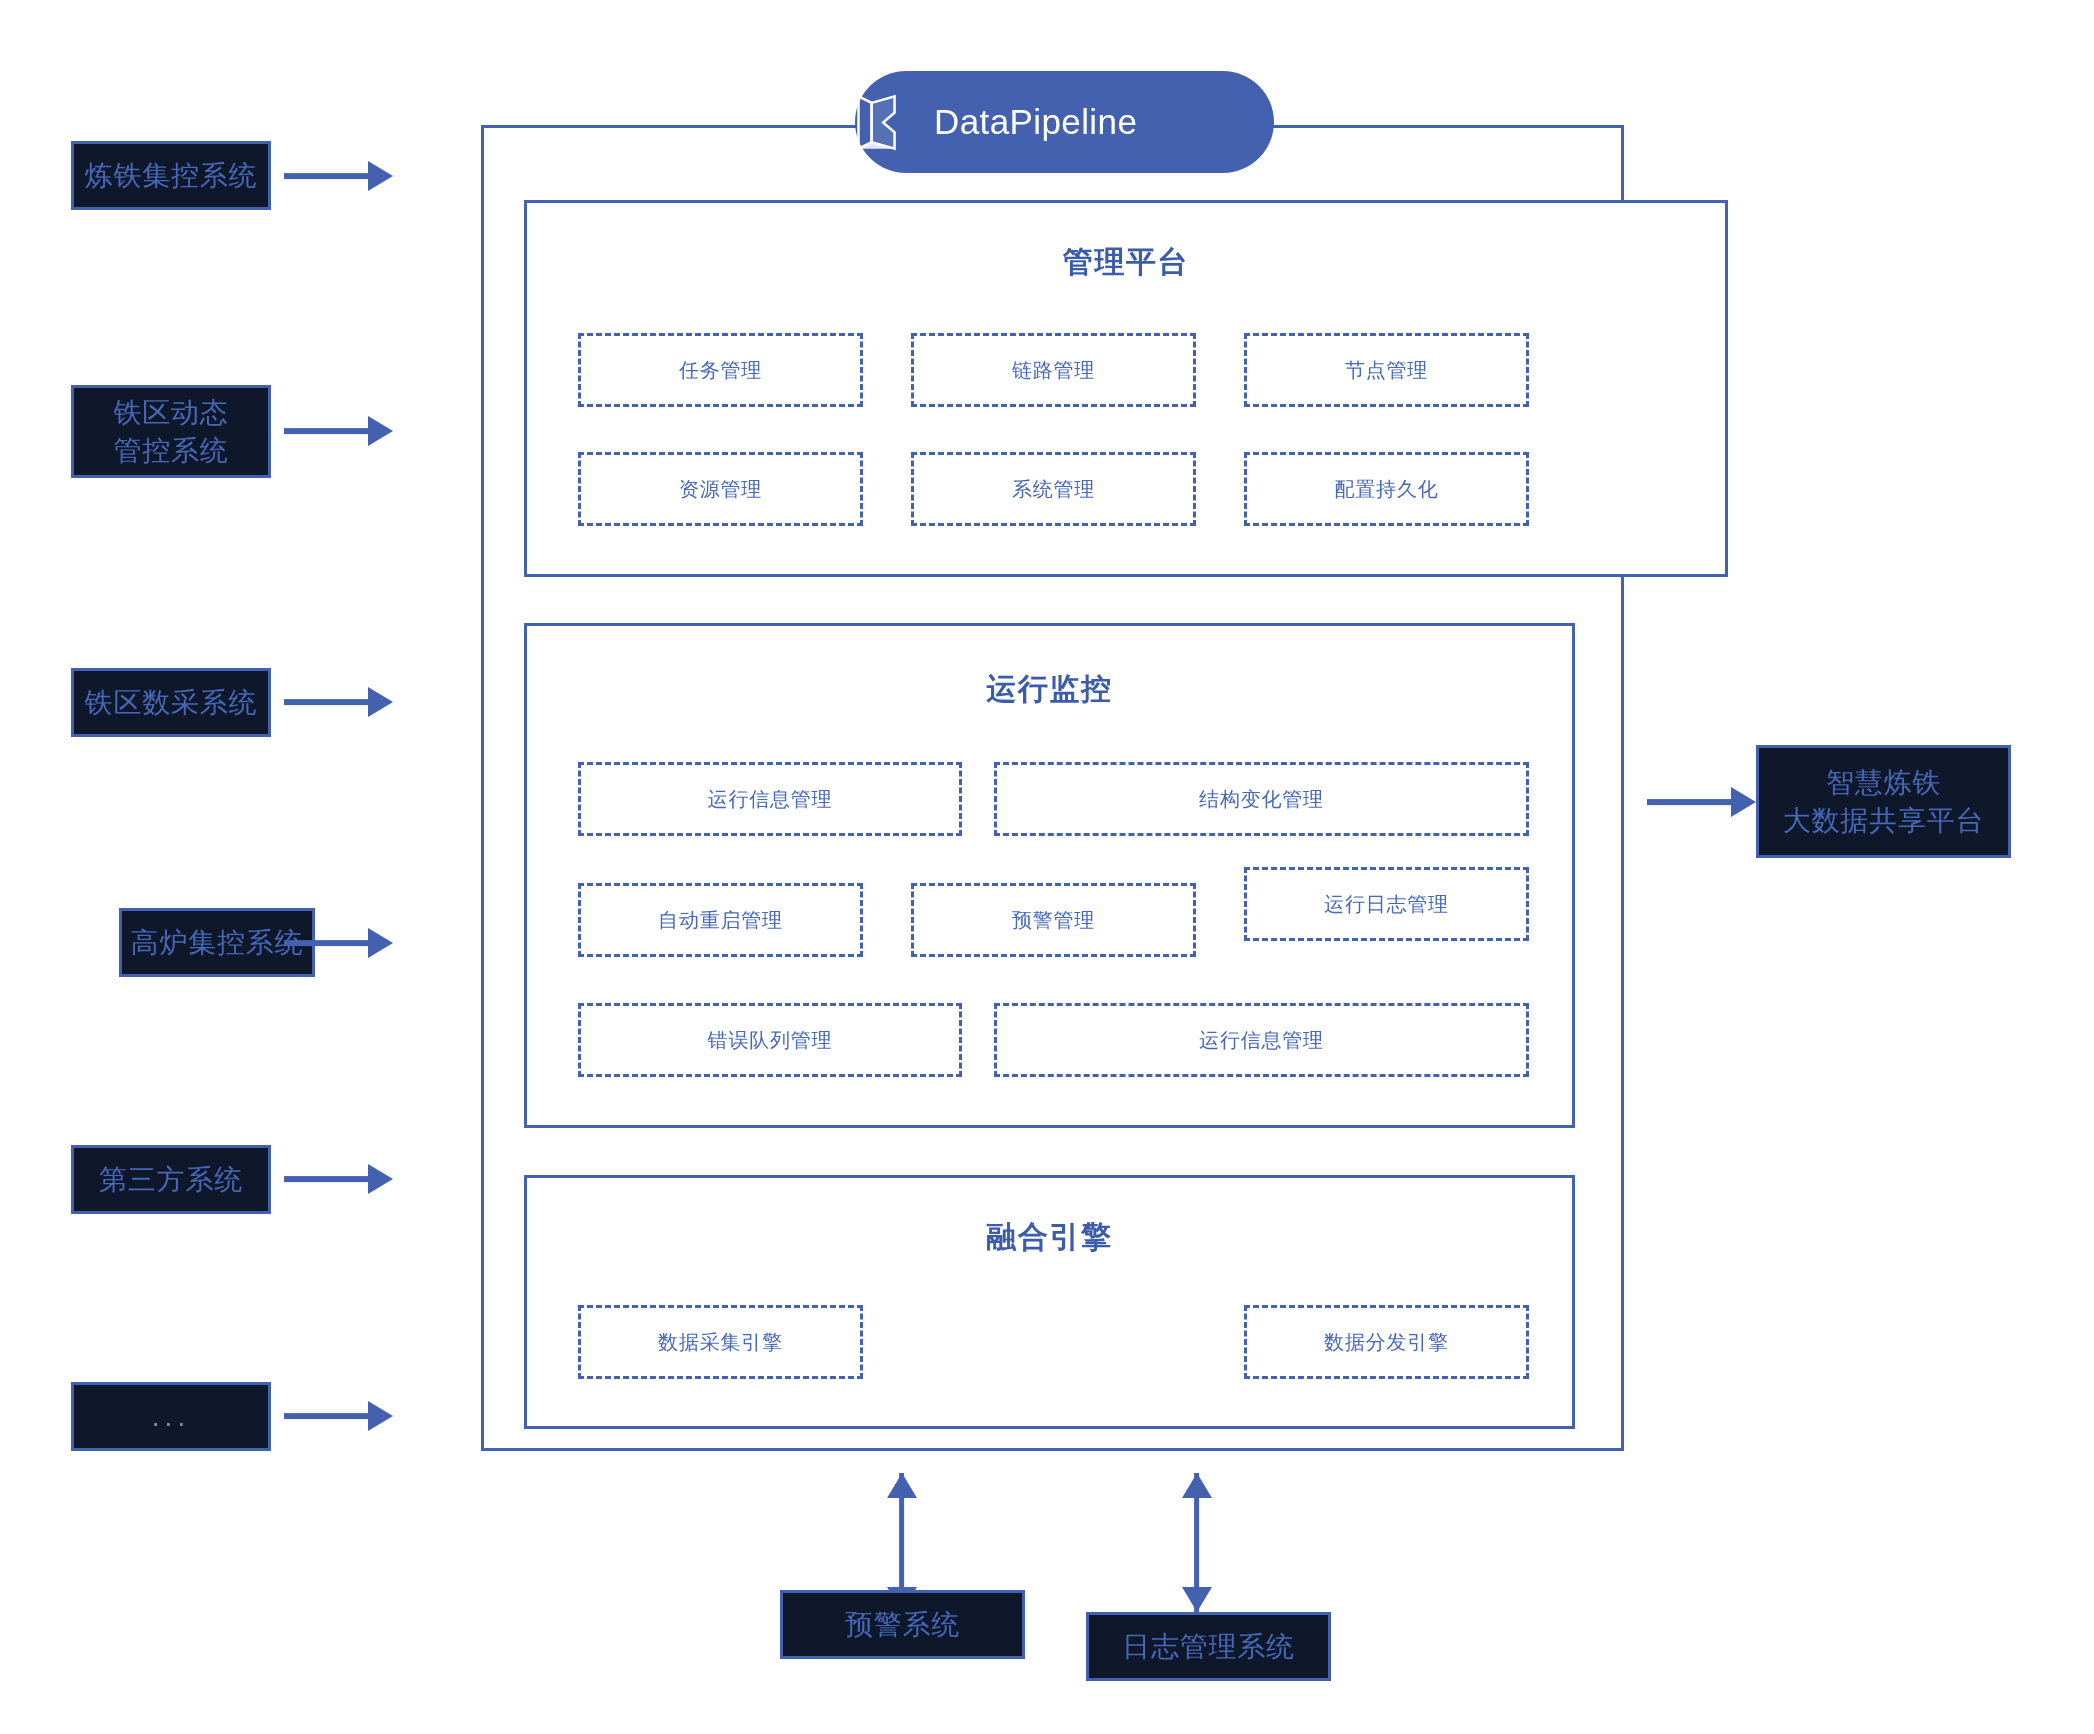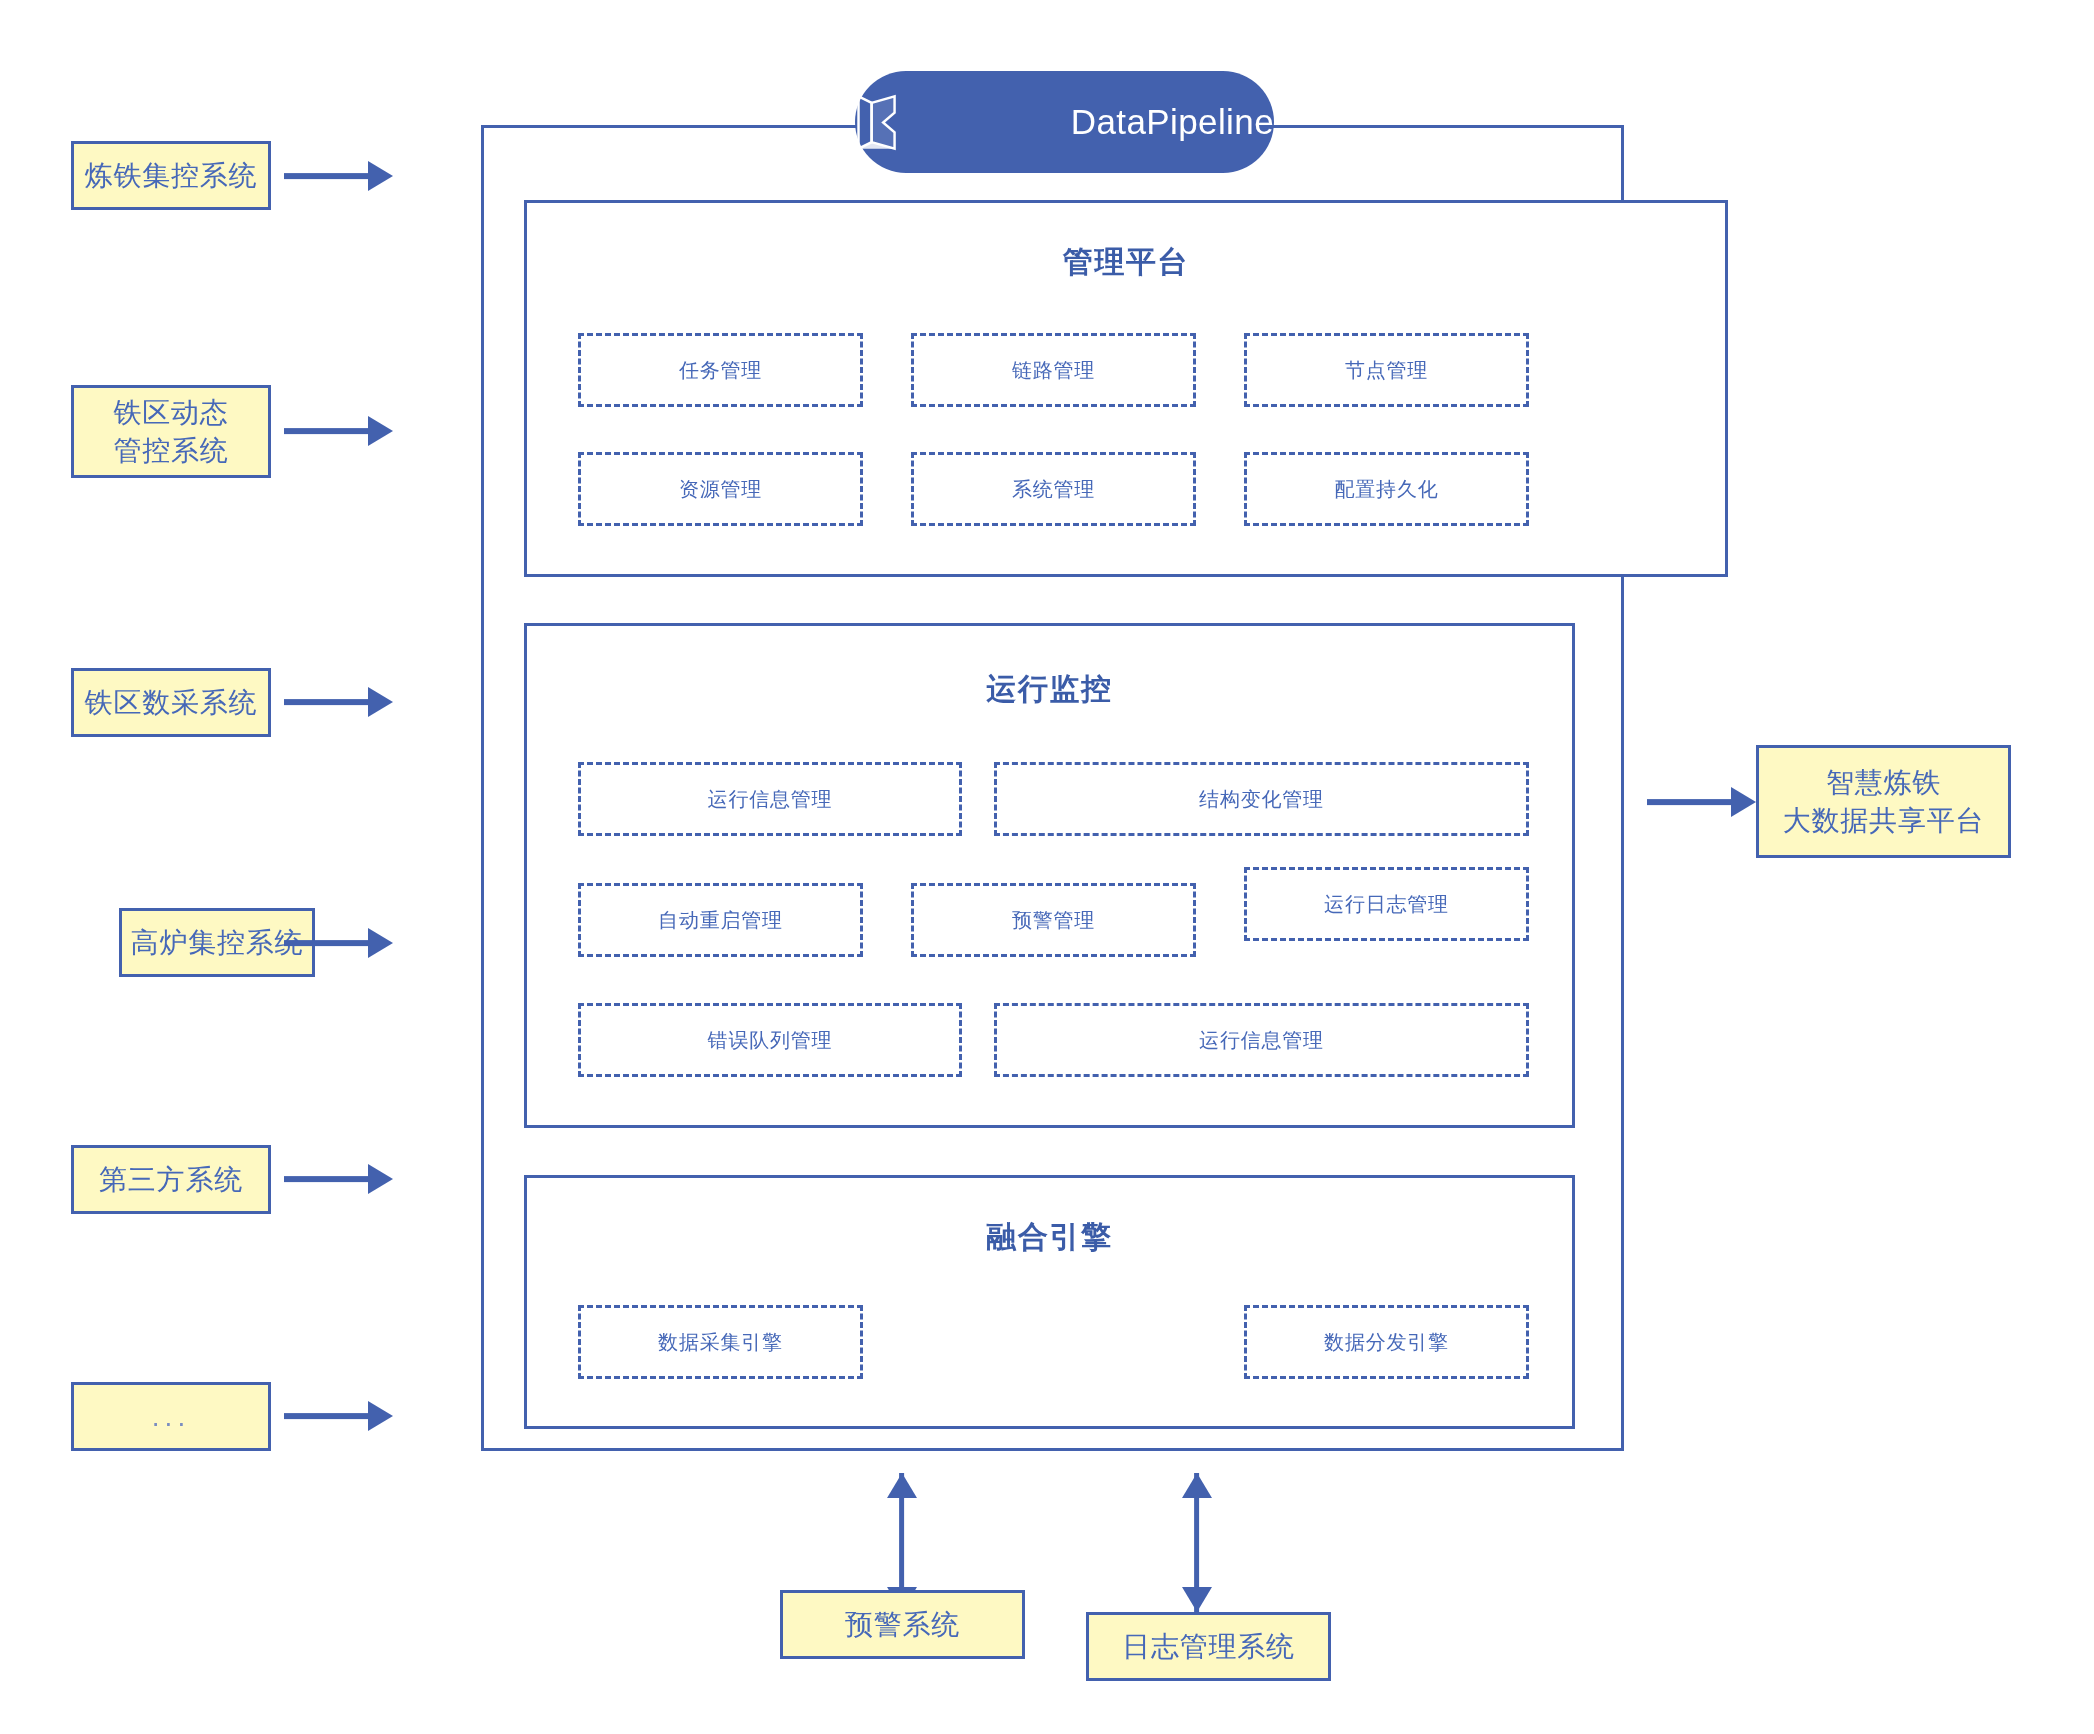--- a/index.html
+++ b/index.html
@@ -5,21 +5,21 @@
   html,body{margin:0;padding:0;background:#ffffff;}
   body{
     width:2095px;height:1735px;position:relative;overflow:hidden;
     font-family:"Liberation Sans","DejaVu Sans",sans-serif;
   }
   .abs{position:absolute;box-sizing:border-box;}
 
   
   .solid-box{
     border:3.3px solid #4361AE;
-    background:#fef9c3;
+    background:#0f172a;
     display:flex;align-items:center;justify-content:center;
     text-align:center;
     color:#4668B8;
     font-size:28px;
     line-height:1.35;
     letter-spacing:0.8px;
   }
   .dashed-box{
     border:3.3px dashed #4361AE;
     background:#ffffff;
@@ -47,22 +47,22 @@
     left:481px;top:125px;width:1143px;height:1326px;
     border:3.3px solid #4361AE;
     background:transparent;
   }
 
   
   #logo-badge{
     left:855px;top:71px;width:419px;height:102px;
     border-radius:51px;
     background:#4361AE;
-    display:flex;align-items:center;justify-content:space-between;
-    gap:8px;
+    display:flex;align-items:center;justify-content:flex-start;
+    gap:31px;
     z-index:5;
   }
   #logo-badge .logo-text{
     color:#ffffff;font-size:35px;letter-spacing:0.4px;
   }
 
   
   .arrow-h{height:0;}
   .arrow-h .shaft{
     position:absolute;left:0;top:50%;transform:translateY(-50%);

